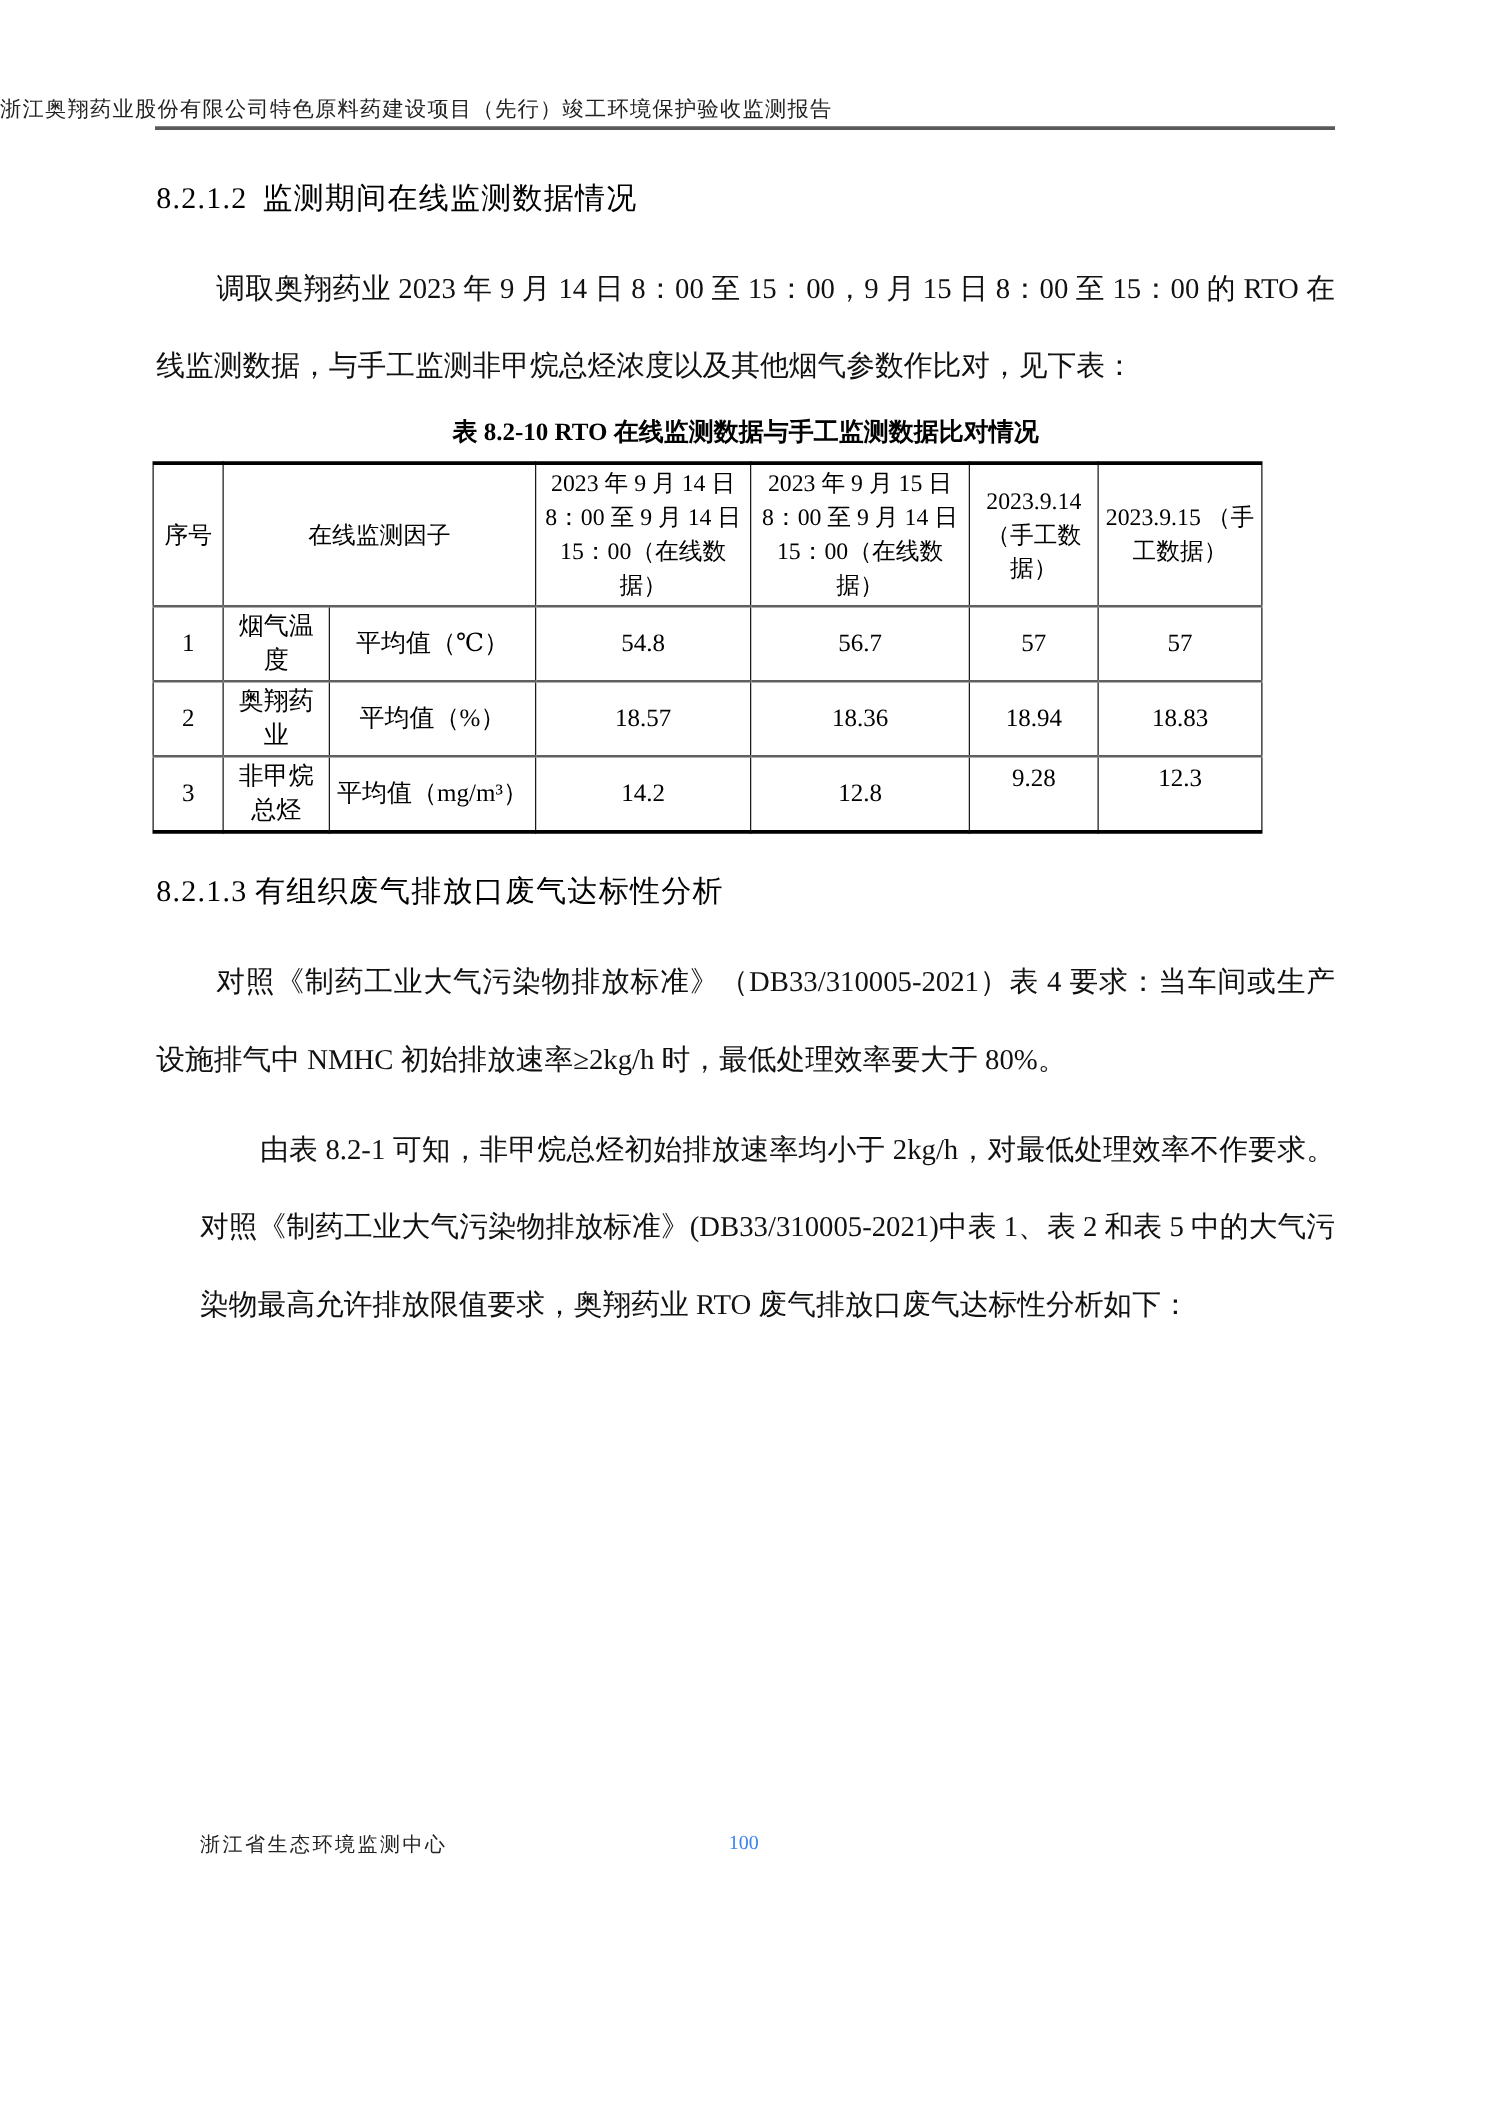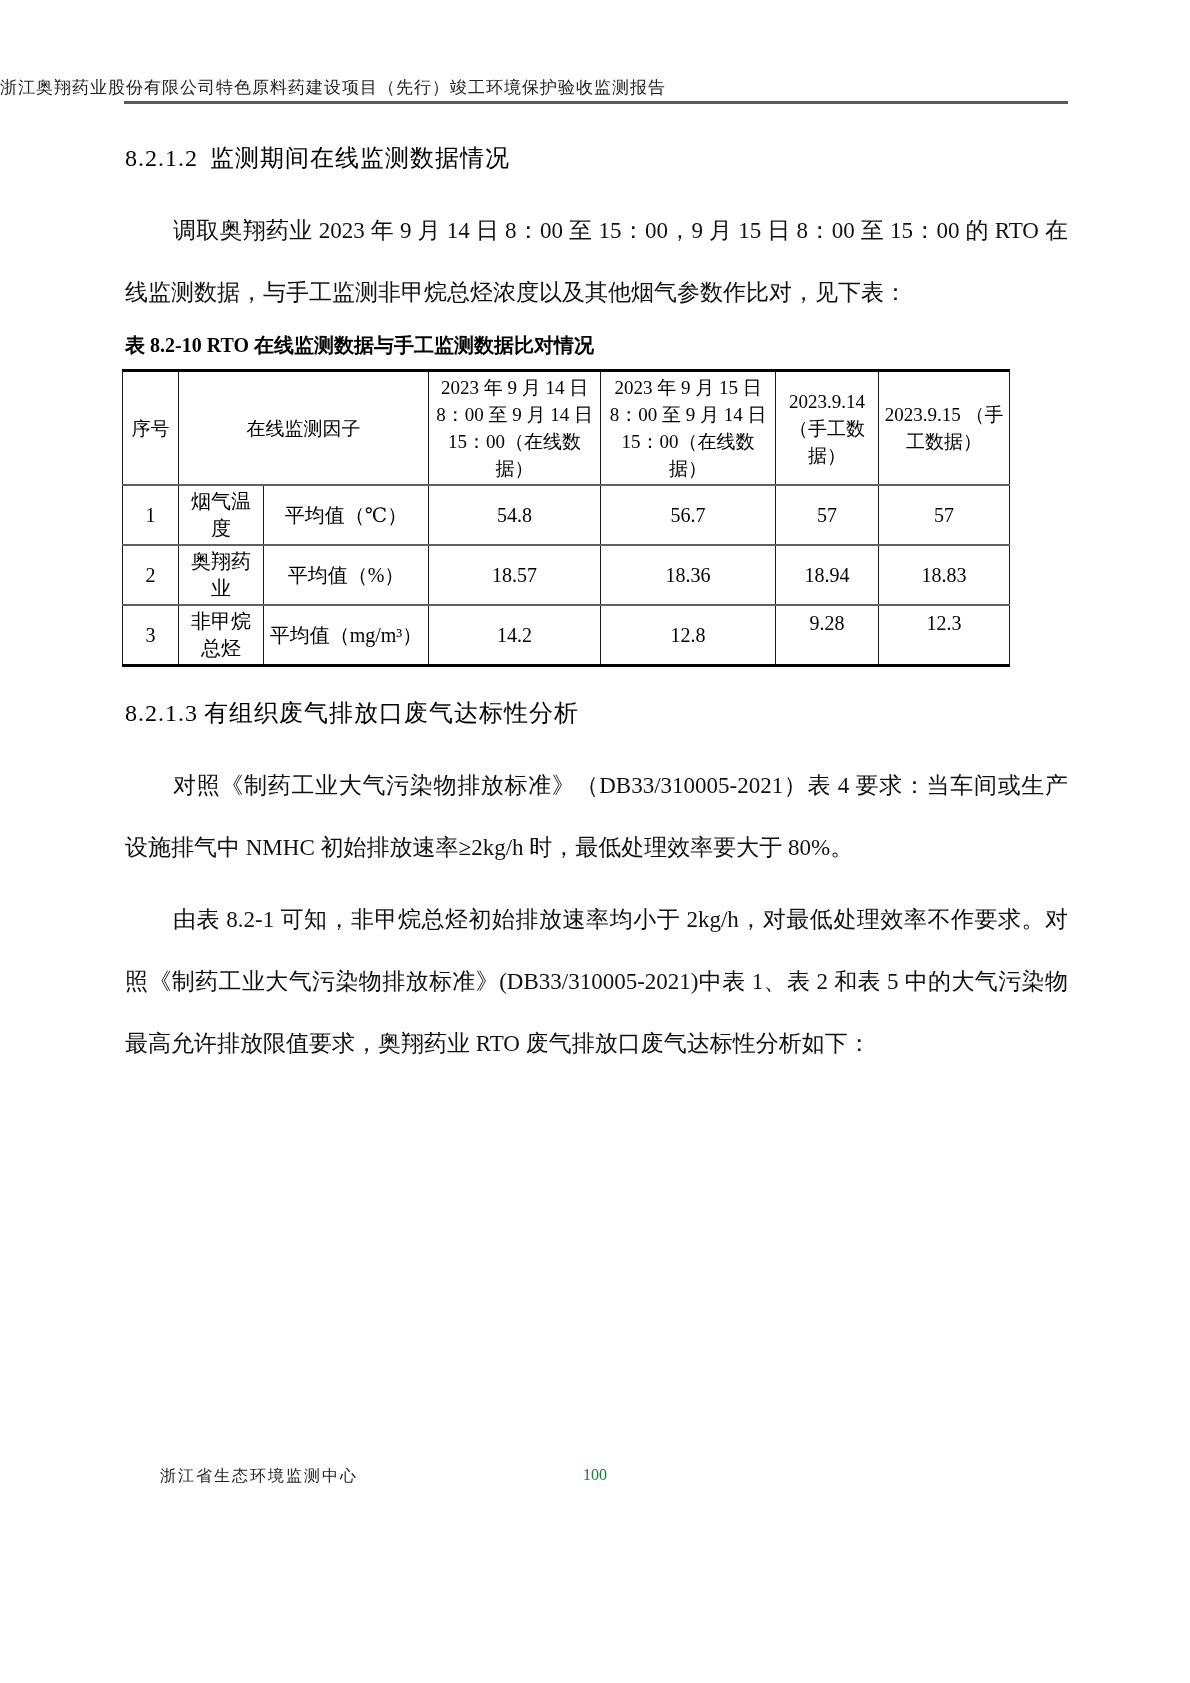--- a/index.html
+++ b/index.html
@@ -25,21 +25,21 @@
   .section-heading{
     font-size:24px;font-weight:normal;color:#000;
     margin:0 0 26px 0;letter-spacing:1px;
   }
   .section-heading .num{font-family:"Liberation Serif",serif;margin-right:12px;}
   .para{
     font-size:23px;line-height:62px;text-align:justify;
     text-indent:48px;margin:0 0 8px 0;color:#111;
   }
   .table-caption{
-    text-align:left;font-weight:bold;font-size:20px;
+    text-align:center;font-weight:bold;font-size:20px;
     margin:8px 0 10px 0;color:#000;
   }
   table.cmp{
     border-collapse:collapse;table-layout:fixed;
     width:887px;margin:0 0 0 -3px;
     border-top:3px solid #000;border-bottom:3px solid #000;
   }
   table.cmp td,table.cmp th{
     border-left:1px solid #1a1a1a;border-right:1px solid #1a1a1a;
     border-top:2px solid #606060;border-bottom:2px solid #606060;
@@ -49,21 +49,21 @@
   }
   table.cmp .hdr-row th{height:101px;}
   table.cmp .data-row td{height:51px;font-size:20px;}
   table.cmp td.v-top{vertical-align:top;padding-top:4px;}
   .footer-org{
     position:absolute;top:1466px;left:160px;
     font-size:16px;letter-spacing:2px;color:#222;
   }
   .footer-page{
     position:absolute;top:1466px;left:0;width:1190px;
-    text-align:center;font-size:16px;color:#15803d;
+    text-align:center;font-size:16px;color:#3b82f6;
   }
 </style>
 </head>
 <body>
 
 <div class="page">
 
   <div class="doc-header">浙江奥翔药业股份有限公司特色原料药建设项目（先行）竣工环境保护验收监测报告</div>
   <div class="doc-header-rule"></div>
 
@@ -125,20 +125,20 @@
         </tr>
       </tbody>
     </table>
 
     <div class="section-heading" style="margin-top:30px;">
       <span class="num" style="margin-right:6px;">8.2.1.3</span><span>有组织废气排放口废气达标性分析</span>
     </div>
 
     <p class="para" style="margin-top:22px;">对照《制药工业大气污染物排放标准》（DB33/310005-2021）表 4 要求：当车间或生产设施排气中 NMHC 初始排放速率≥2kg/h 时，最低处理效率要大于 80%。</p>
 
-    <p class="para" style="margin-top:10px;">由表 8.2-1 可知，非甲烷总烃初始排放速率均小于 2kg/h，对最低处理效率不作要求。对照《制药工业大气污染物排放标准》(DB33/310005-2021)中表 1、表 2 和表 5 中的大气污染物最高允许排放限值要求，奥翔药业 RTO 废气排放口废气达标性分析如下：</p>
+    <p class="para" style="margin-top:10px;margin-left:35px;">由表 8.2-1 可知，非甲烷总烃初始排放速率均小于 2kg/h，对最低处理效率不作要求。对照《制药工业大气污染物排放标准》(DB33/310005-2021)中表 1、表 2 和表 5 中的大气污染物最高允许排放限值要求，奥翔药业 RTO 废气排放口废气达标性分析如下：</p>
 
   </div>
 
   <div class="footer-org">浙江省生态环境监测中心</div>
   <div class="footer-page">100</div>
 
 </div>
 
 </body></html>

